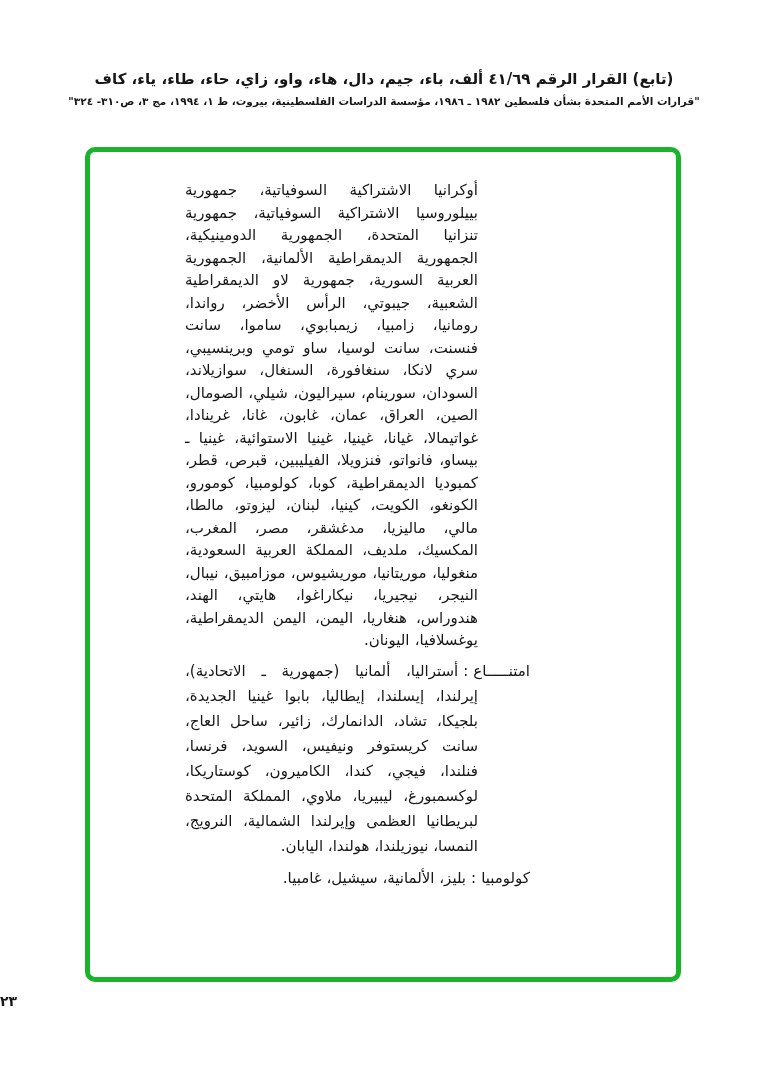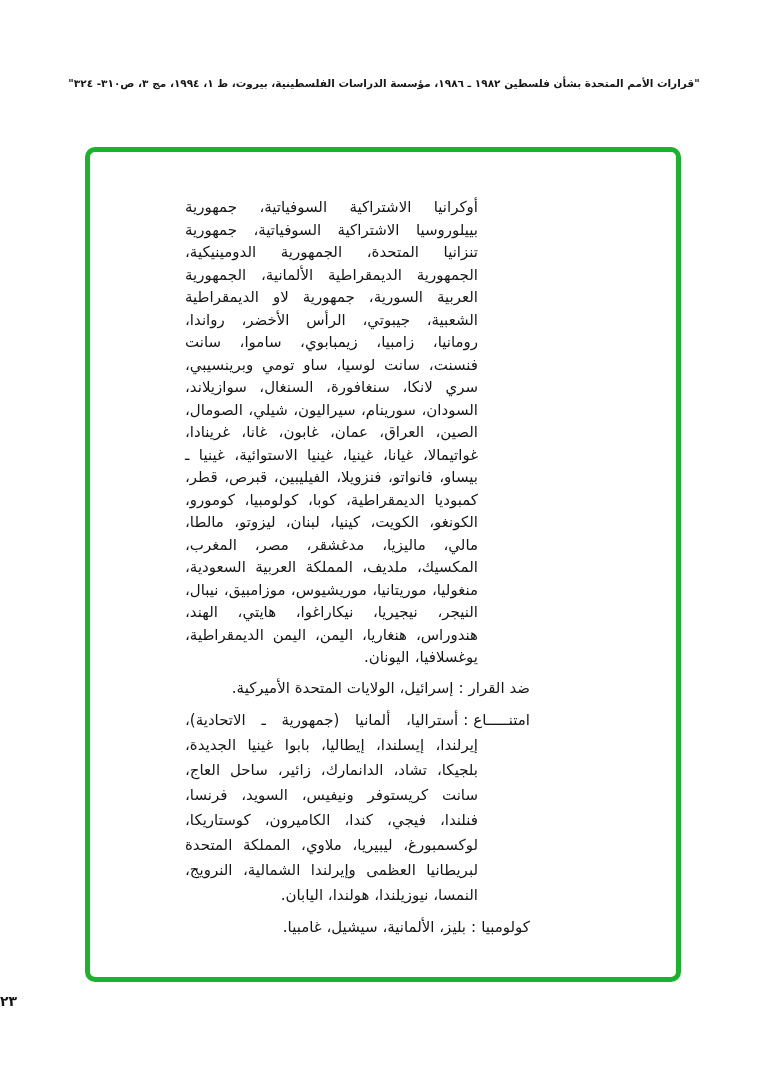--- a/index.html
+++ b/index.html
@@ -43,21 +43,21 @@
     top: 147px;
     width: 586px;
     height: 825px;
     border: 5px solid #1ab32c;
     border-radius: 10px;
     background: #ffffff;
   }
   .votes-content {
     position: absolute;
     top: 0; left: 0; right: 0; bottom: 0;
-    padding: 44px 198px 8px 95px;
+    padding: 27px 198px 8px 95px;
     direction: rtl;
     overflow: hidden;
   }
 
   .voters-paragraph {
     margin: 0;
     font-size: 15px;
     line-height: 22.5px;
     text-align: justify;
     text-align-last: right;
@@ -82,31 +82,29 @@
     left: 0;
     width: 754px;
     font-size: 14px;
     font-weight: bold;
   }
 </style>
 </head>
 <body>
 
 <div class="page-header">
+  <div class="header-title">(تابع) القرار الرقم ٤١/٦٩ ألف، باء، جيم، دال، هاء، واو، زاي، حاء، طاء، ياء، كاف</div>
   <div class="header-source">"قرارات الأمم المتحدة بشأن فلسطين ١٩٨٢ ـ ١٩٨٦، مؤسسة الدراسات الفلسطينية، بيروت، ط ١، ١٩٩٤، مج ٣، ص٣١٠- ٣٢٤"</div>
 </div>
 
 <div class="votes-box">
   <div class="votes-content">
 
     <p class="voters-paragraph">أوكرانيا الاشتراكية السوفياتية، جمهورية بييلوروسيا الاشتراكية السوفياتية، جمهورية تنزانيا المتحدة، الجمهورية الدومينيكية، الجمهورية الديمقراطية الألمانية، الجمهورية العربية السورية، جمهورية لاو الديمقراطية الشعبية، جيبوتي، الرأس الأخضر، رواندا، رومانيا، زامبيا، زيمبابوي، ساموا، سانت فنسنت، سانت لوسيا، ساو تومي وبرينسيبي، سري لانكا، سنغافورة، السنغال، سوازيلاند، السودان، سورينام، سيراليون، شيلي، الصومال، الصين، العراق، عمان، غابون، غانا، غرينادا، غواتيمالا، غيانا، غينيا، غينيا الاستوائية، غينيا ـ بيساو، فانواتو، فنزويلا، الفيليبين، قبرص، قطر، كمبوديا الديمقراطية، كوبا، كولومبيا، كومورو، الكونغو، الكويت، كينيا، لبنان، ليزوتو، مالطا، مالي، ماليزيا، مدغشقر، مصر، المغرب، المكسيك، ملديف، المملكة العربية السعودية، منغوليا، موريتانيا، موريشيوس، موزامبيق، نيبال، النيجر، نيجيريا، نيكاراغوا، هايتي، الهند، هندوراس، هنغاريا، اليمن، اليمن الديمقراطية، يوغسلافيا، اليونان.</p>
 
-    <p class="vote-section">
-      <span class="section-label">ضد القرار</span><span class="section-colon">:</span><span class="section-text">إسرائيل، الولايات المتحدة الأميركية.</span>
-    </p>
 
     <p class="vote-section">
       <span class="section-label">امتنـــــاع</span><span class="section-colon">:</span><span class="section-text">أستراليا، ألمانيا (جمهورية ـ الاتحادية)، إيرلندا، إيسلندا، إيطاليا، بابوا غينيا الجديدة، بلجيكا، تشاد، الدانمارك، زائير، ساحل العاج، سانت كريستوفر ونيفيس، السويد، فرنسا، فنلندا، فيجي، كندا، الكاميرون، كوستاريكا، لوكسمبورغ، ليبيريا، ملاوي، المملكة المتحدة لبريطانيا العظمى وإيرلندا الشمالية، النرويج، النمسا، نيوزيلندا، هولندا، اليابان.</span>
     </p>
 
     <p class="vote-section">
       <span class="section-label">كولومبيا</span><span class="section-colon">:</span><span class="section-text">بليز، الألمانية، سيشيل، غامبيا.</span>
     </p>
 
   </div>

